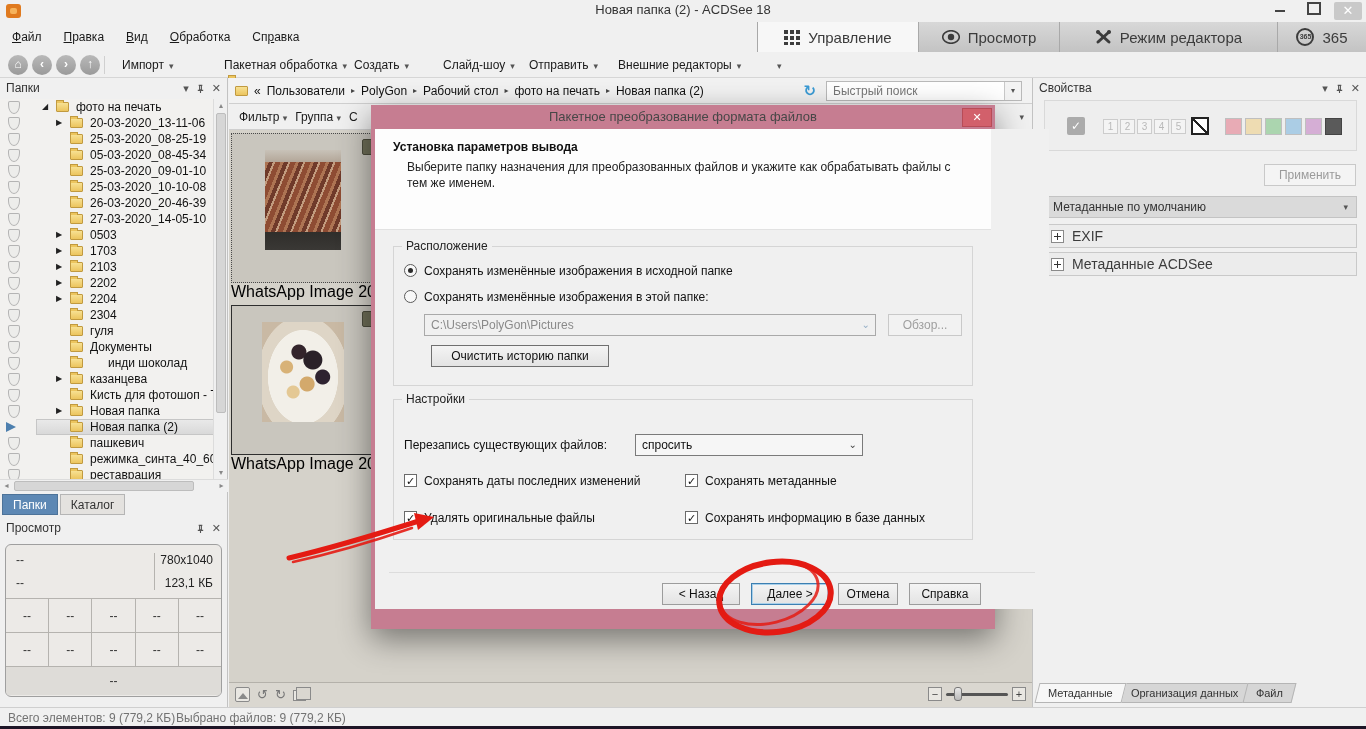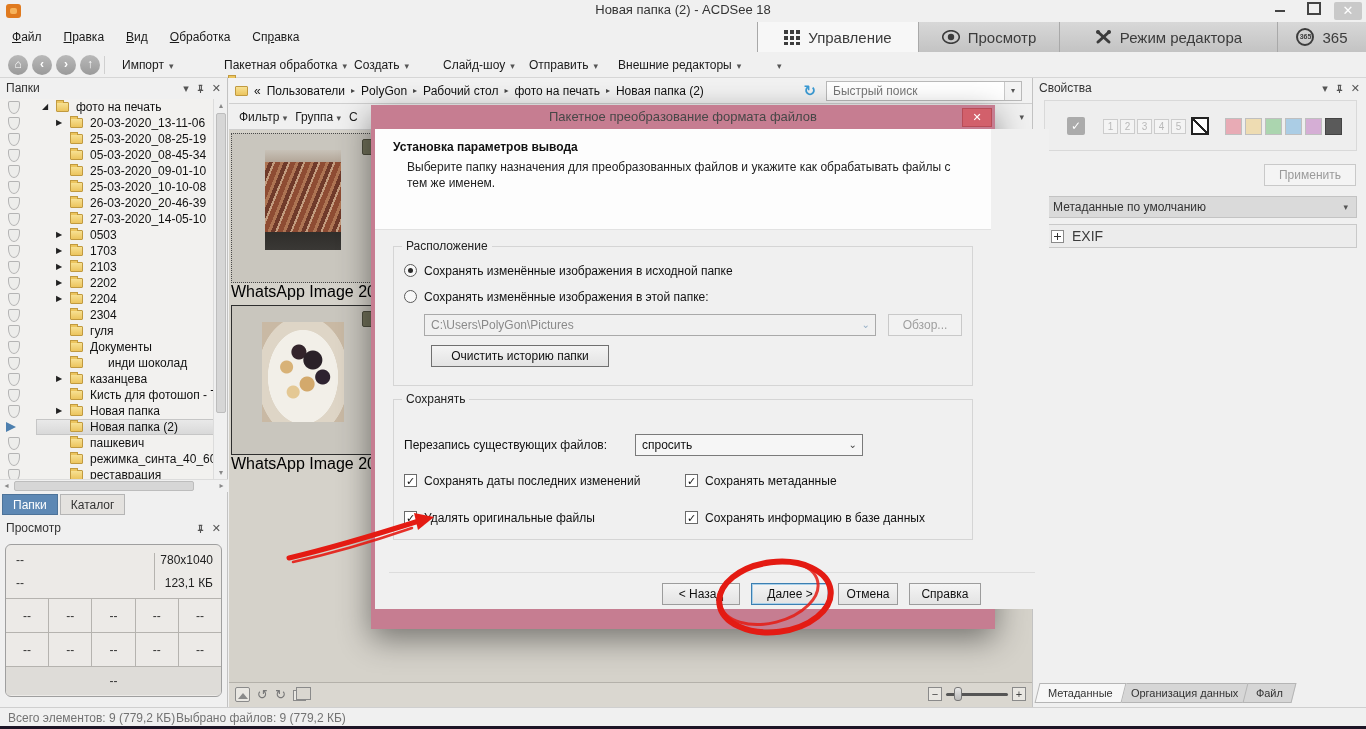--- a/index.html
+++ b/index.html
@@ -557,20 +557,24 @@
     </div>
     <div class="applybtn">Применить</div>
     <div class="mdefault">
       <span>Метаданные по умолчанию</span>
       <span class="dd">▾</span>
     </div>
     <div class="expandbar" style="top:146px">
       <span class="plusbox"></span>
       <span>EXIF</span>
     </div>
+    <div class="expandbar" style="top:174px">
+      <span class="plusbox"></span>
+      <span>Метаданные ACDSee</span>
+    </div>
     <div class="rtabs">
       <div class="rtab active"><span>Метаданные</span></div>
       <div class="rtab"><span>Организация данных</span></div>
       <div class="rtab"><span>Файл</span></div>
     </div>
   </div>
 
   <div class="statusbar">
     <span class="st" style="left:8px">Всего элементов: 9  (779,2 КБ)</span>
     <span class="st" style="left:176px">Выбрано файлов: 9 (779,2 КБ)</span>
@@ -594,21 +598,21 @@
         <span class="rlabel" style="left:30px;top:43px">Сохранять изменённые изображения в этой папке:</span>
         <div class="combo disabled" style="left:30px;top:67px;width:452px">
           <span>C:\Users\PolyGon\Pictures</span>
           <span class="ca">⌄</span>
         </div>
         <div class="btn disabled" style="left:494px;top:67px;width:74px">Обзор...</div>
         <div class="btn" style="left:37px;top:98px;width:178px;border-color:#707070">Очистить историю папки</div>
       </div>
 
       <div class="group g2">
-        <span class="group-label">Сохранять</span>
+        <span class="group-label">Настройки</span>
         <span class="clabel" style="left:10px;top:38px">Перезапись существующих файлов:</span>
         <div class="combo enabled" style="left:241px;top:34px;width:228px">
           <span>спросить</span>
           <span class="ca">⌄</span>
         </div>
         <span class="cbx" style="left:10px;top:74px">✓</span>
         <span class="clabel" style="left:30px;top:74px">Сохранять даты последних изменений</span>
         <span class="cbx" style="left:291px;top:74px">✓</span>
         <span class="clabel" style="left:311px;top:74px">Сохранять метаданные</span>
         <span class="cbx" style="left:10px;top:111px">✓</span>

